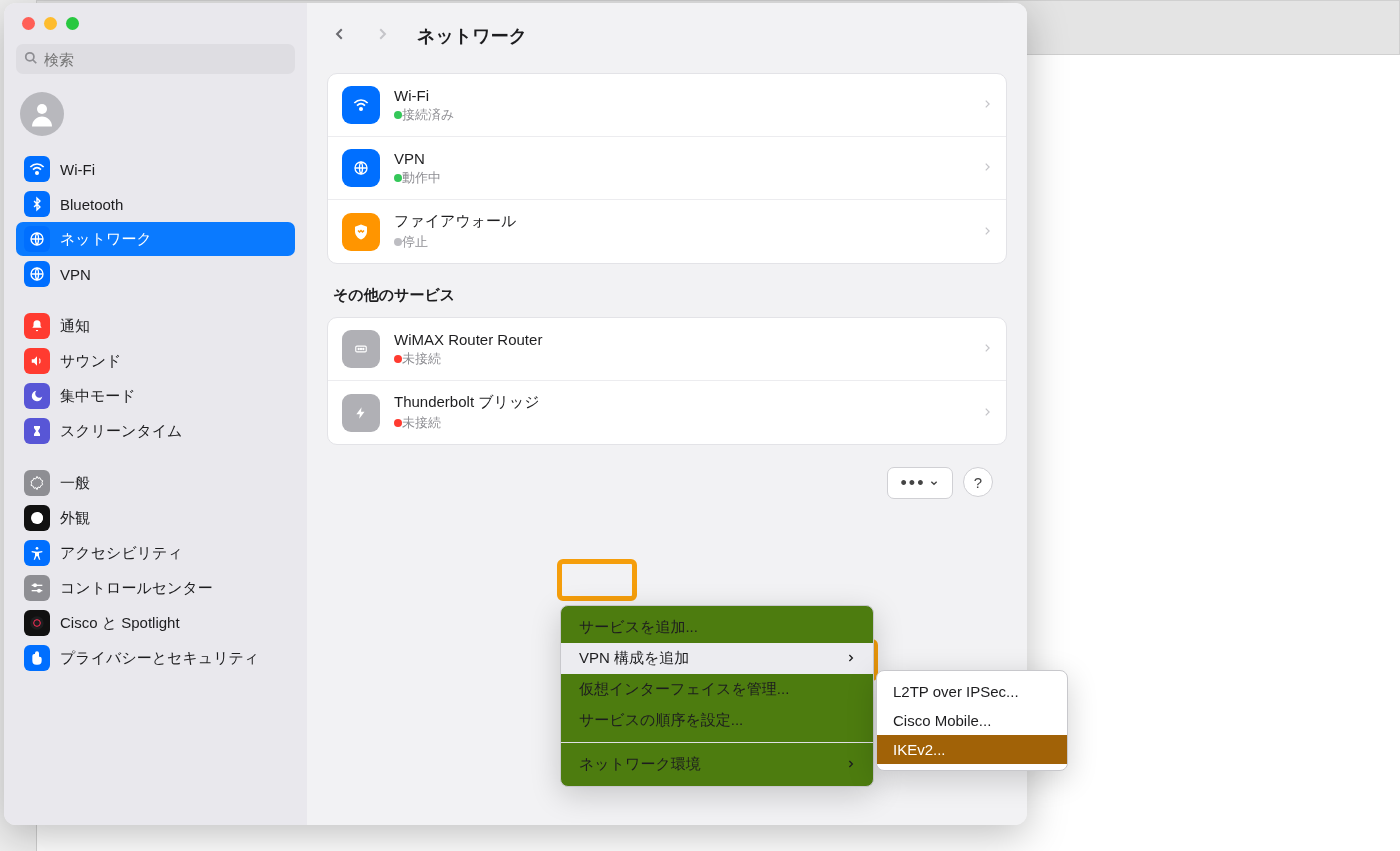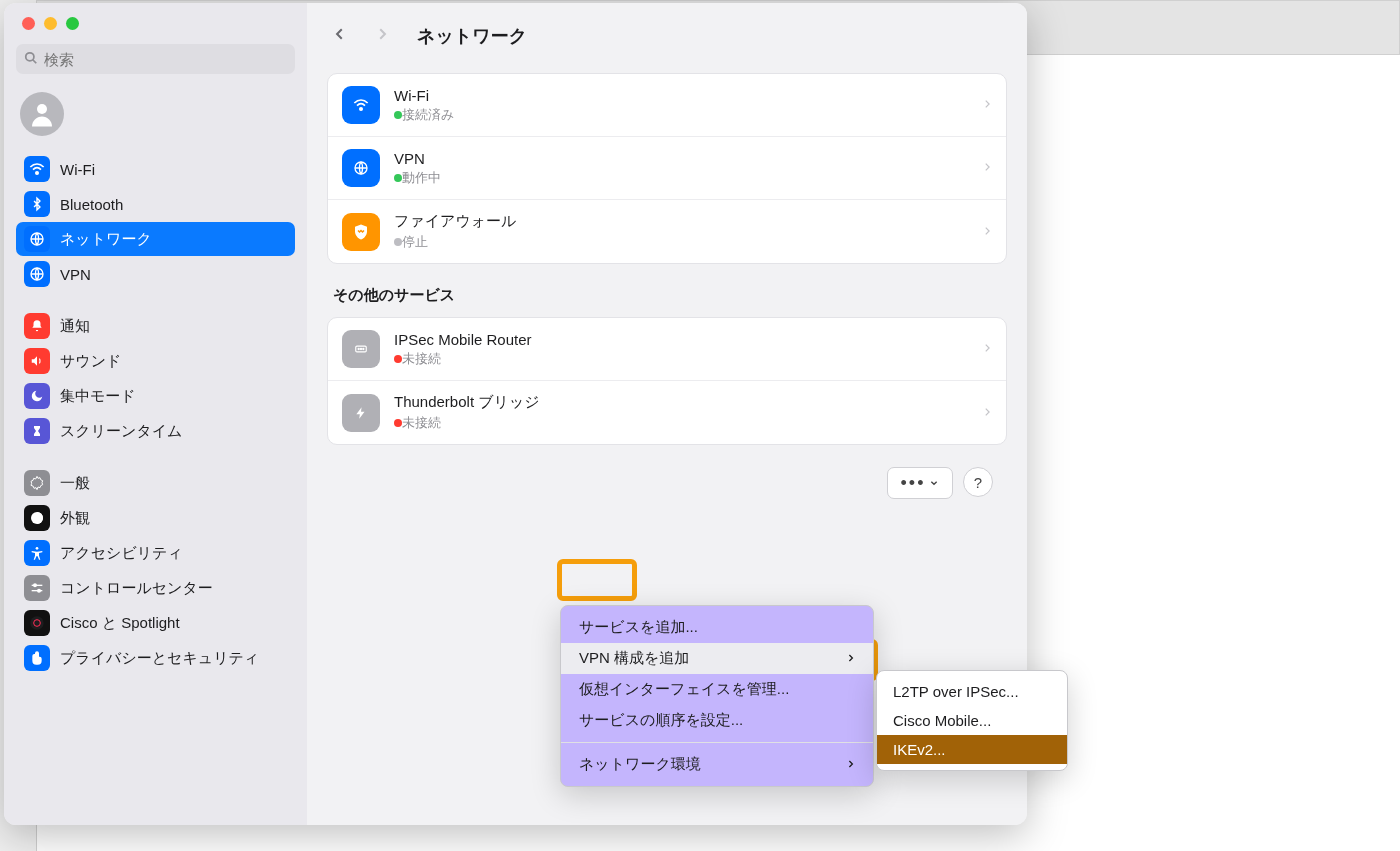--- a/index.html
+++ b/index.html
@@ -142,21 +142,21 @@
   display:flex; align-items:center; justify-content:center; font-size:15px; color:#444;
 }
 .highlight-box {
   position:absolute; border:5px solid #f59e0b; border-radius:6px; pointer-events:none;
 }
 .hl1 { top: 559px; left: 557px; width: 80px; height: 42px; }
 .hl2 { top: 639px; left: 562px; width: 316px; height: 42px; }
 .hl3 { top: 700px; left: 880px; width: 183px; height: 42px; }
 .context-menu {
   position:absolute; top: 605px; left: 560px;
-  width: 314px; background:#c4b5fd; border:1px solid #c8c8cc;
+  width: 314px; background:#4d7c0f; border:1px solid #c8c8cc;
   border-radius:8px; box-shadow:0 8px 30px rgba(0,0,0,0.18);
   padding: 6px 0; z-index: 5;
 }
 .menu-item {
   display:flex; align-items:center; justify-content:space-between;
   padding: 6px 18px; font-size:15px; color:#1d1d1f; cursor:default;
 }
 .menu-item.highlight { background:#ececf0; }
 .menu-sep { height:1px; background:#e0e0e4; margin:6px 0; }
 .submenu {
@@ -421,21 +421,21 @@
         <div class="row">
           <div class="row-icon ic-graylight">
             <svg width="18" height="14" viewBox="0 0 24 24" fill="none" stroke="currentColor" stroke-width="2">
               <rect x="3" y="7" width="18" height="10" rx="2"></rect>
               <circle cx="8" cy="12" r="1" fill="currentColor"></circle>
               <circle cx="12" cy="12" r="1" fill="currentColor"></circle>
               <circle cx="16" cy="12" r="1" fill="currentColor"></circle>
             </svg>
           </div>
           <div class="row-text">
-            <div class="row-title">IPSec Mobile Router</div>
+            <div class="row-title">WiMAX Router Router</div>
             <div class="row-status">
               <span class="status-dot red"></span>
               <span>未接続</span>
             </div>
           </div>
           <span class="row-chev"><svg width="10" height="16" viewBox="0 0 24 24" fill="none" stroke="currentColor" stroke-width="3">
               <polyline points="9 4 17 12 9 20"></polyline>
             </svg></span>
         </div>
         <div class="row">

